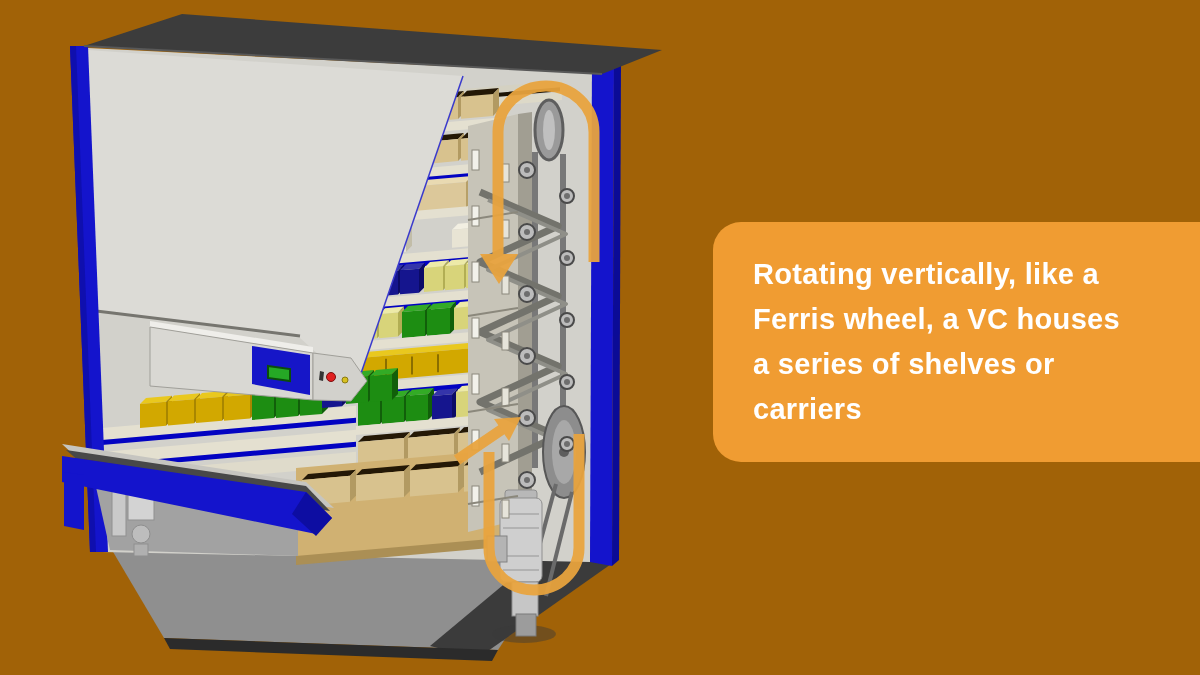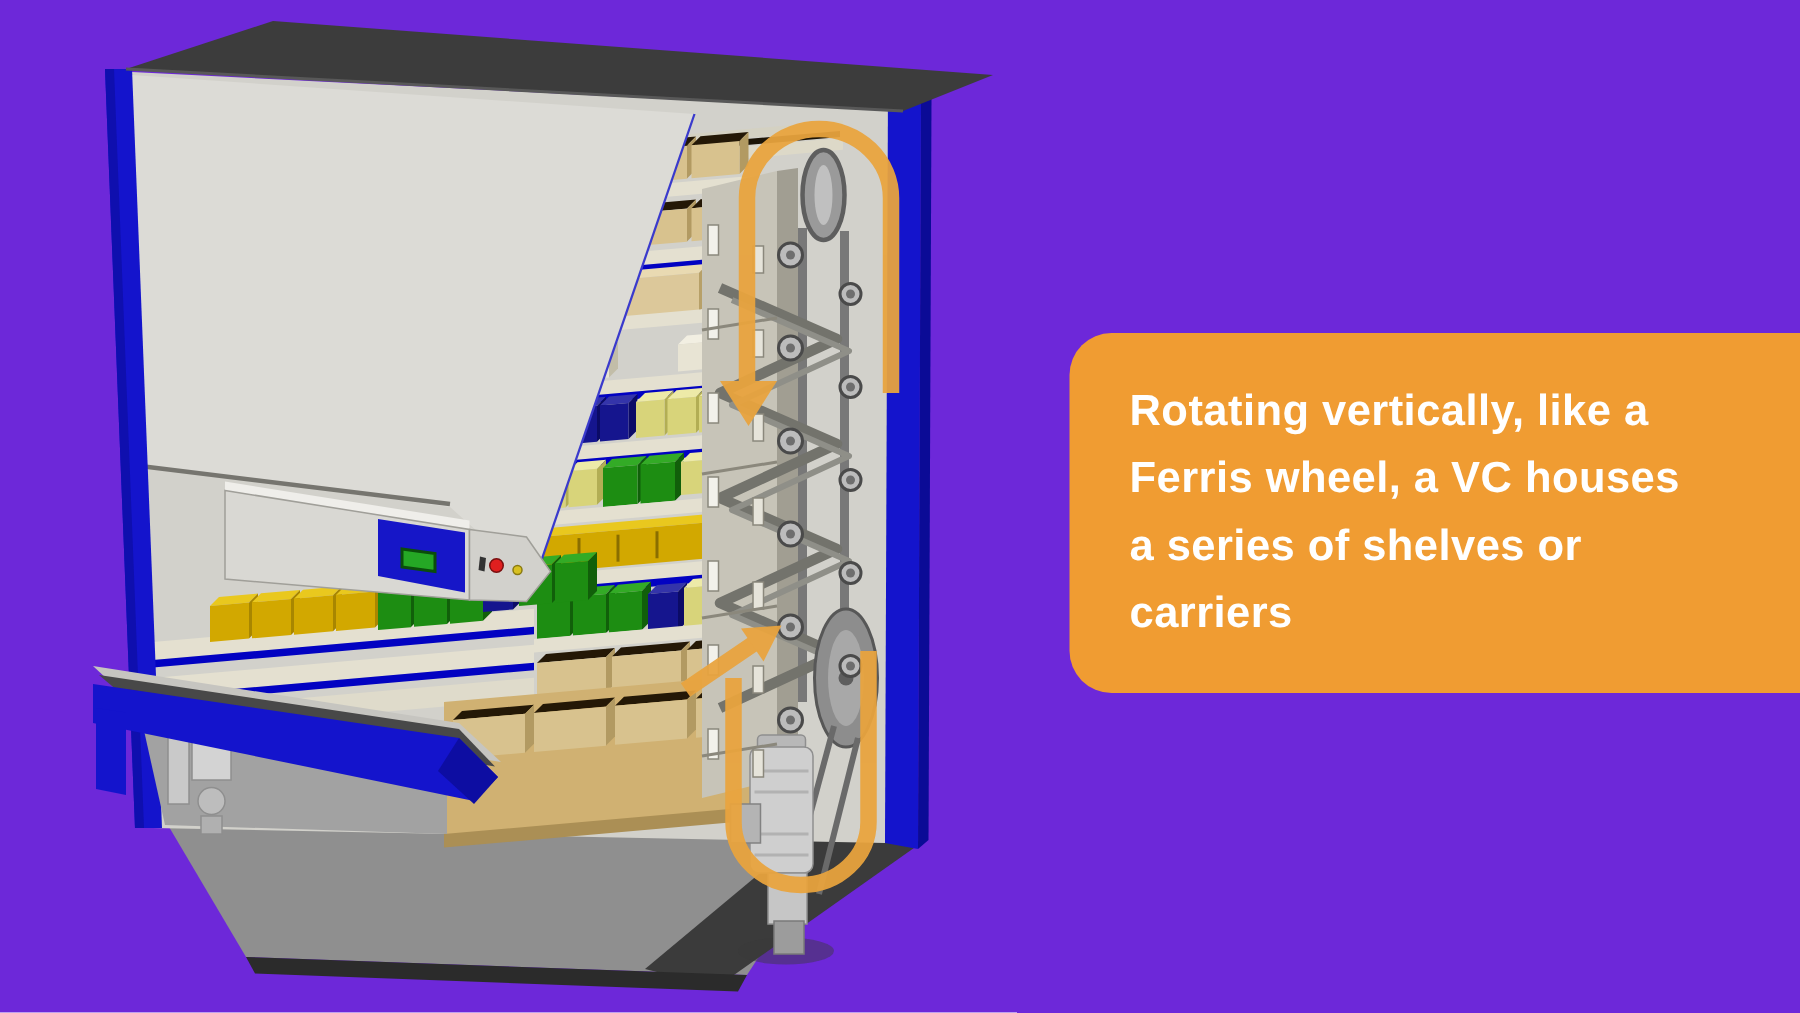--- a/index.html
+++ b/index.html
@@ -1,17 +1,17 @@
 <!DOCTYPE html>
 <html><head>
 <meta charset="utf-8">
 <style>
   html,body{margin:0;padding:0;background:#ffffff;}
   body{width:1200px;height:675px;overflow:hidden;font-family:"Liberation Sans",sans-serif;}
-  .stage{position:relative;width:1200px;height:675px;background:#6d28d9;text-decoration:underline;}
+  .stage{position:relative;width:1200px;height:675px;background:#a16207;text-decoration:underline;}
   svg.machine{position:absolute;left:0;top:0;}
   .callout{
     position:absolute;left:713px;top:222px;width:516px;height:240px;
     background:#F09C32;border-radius:28px;box-sizing:border-box;
     padding:30px 24px 0 40px;
   }
   .callout .line{
     color:#ffffff;font-weight:700;font-size:29px;line-height:45px;
     letter-spacing:.3px;white-space:nowrap;
   }

